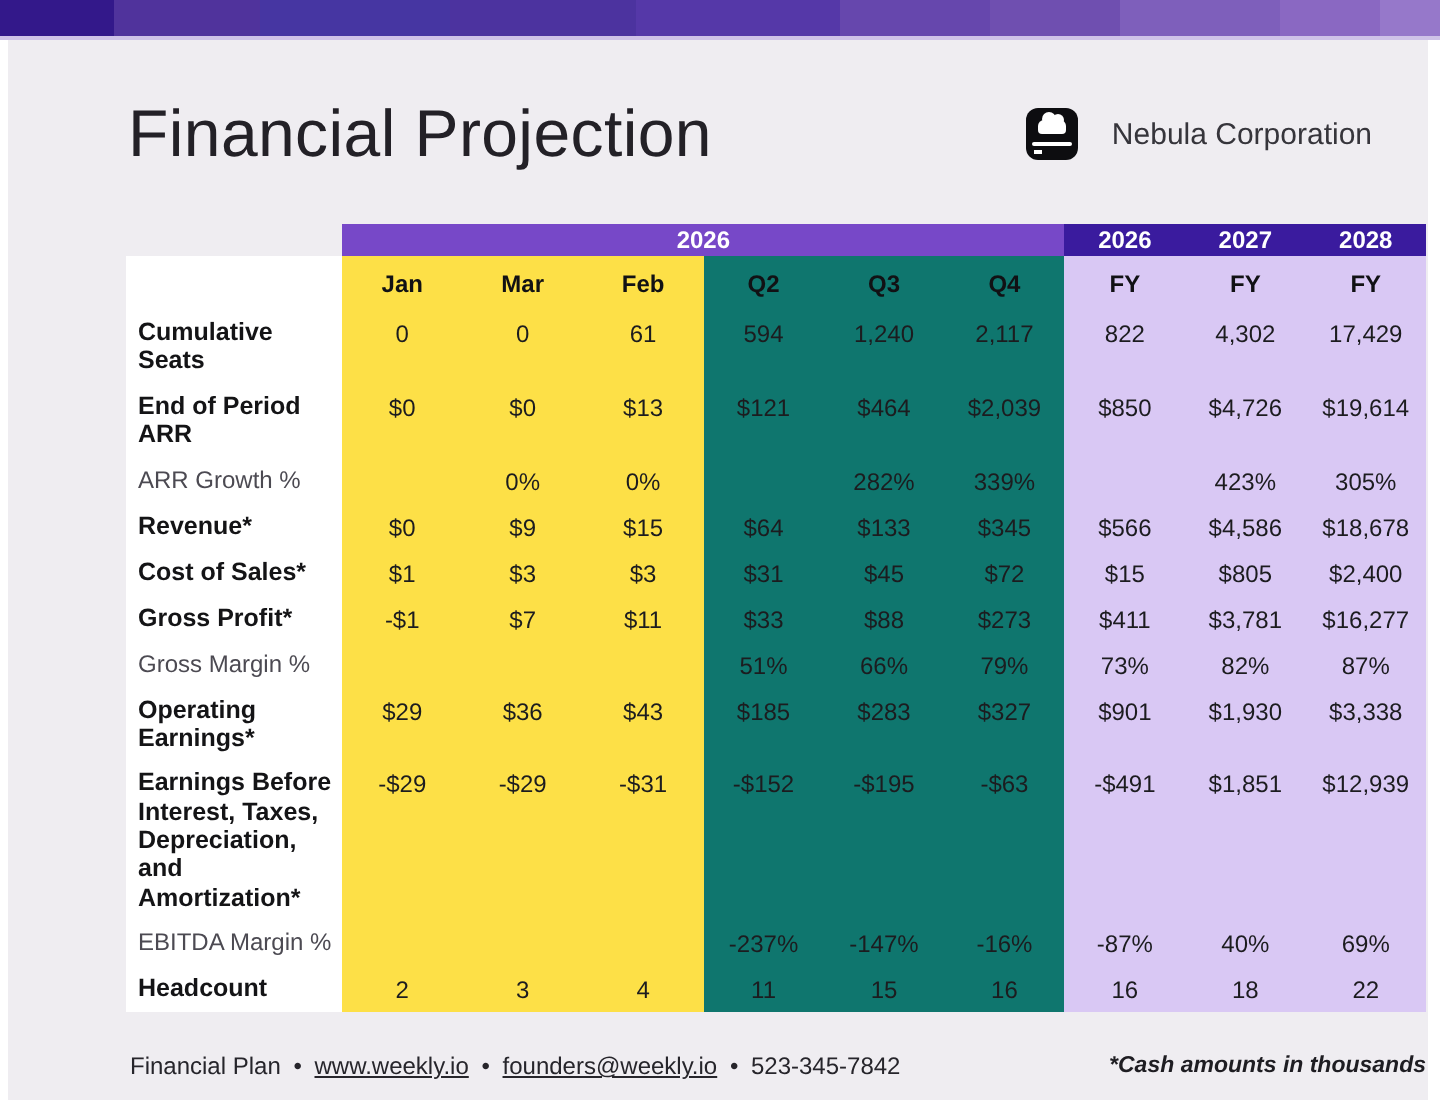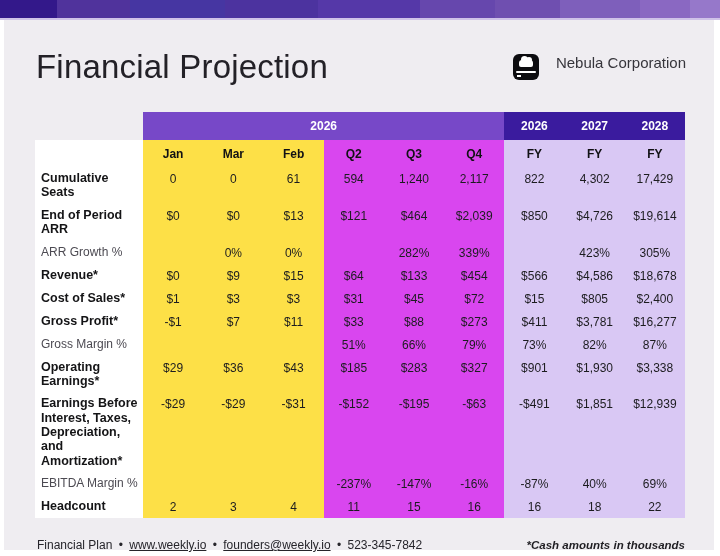--- a/index.html
+++ b/index.html
@@ -10,59 +10,59 @@
   .banner { display:flex; height:18px; width:720px; }
   .banner div { height:100%; }
   .b1{width:57px;background:#33188a;} .b2{width:73px;background:#50339c;}
   .b3{width:95px;background:#4636a2;} .b4{width:93px;background:#4c339f;}
   .b5{width:102px;background:#5538a8;} .b6{width:75px;background:#6647ad;}
   .b7{width:65px;background:#6f4fb0;} .b8{width:80px;background:#7e5fbb;}
   .b9{width:50px;background:#8a68c2;} .b10{width:30px;background:#9678ca;}
   .banner-underline { height:2px; width:720px; background:#cfc2e8; }
 
   
-  .page { margin-left:4px; margin-right:6px; height:530px; background:#efedf1; position:relative; }
+  .page { margin-left:4px; margin-right:6px; height:530px; background:#efedf1; position:relative;padding-left:28px; }
 
   .header-row { display:flex; justify-content:space-between; align-items:center;
     padding:28px 28px 0 32px; }
   .title { font-size:33px; font-weight:400; color:#232127; letter-spacing:.2px; }
-  .brand { display:flex; gap:17px; }
+  .brand { display:flex; align-items:center; gap:17px; }
   .brand-name { font-size:15px; color:#36353b; }
 
   
   .logo { width:26px; height:26px; background:#0d0d10; border-radius:6px; position:relative; }
   .logo .cloud { position:absolute; left:6px; top:6px; width:14px; height:7px;
     background:#fff; border-radius:3px 3px 2px 2px; }
   .logo .cloud::before { content:''; position:absolute; left:2px; top:-4px; width:7px; height:7px;
     background:#fff; border-radius:50%; }
   .logo .cloud::after { content:''; position:absolute; left:7px; top:-3px; width:6px; height:6px;
     background:#fff; border-radius:50%; }
   .logo .line { position:absolute; left:3px; right:3px; bottom:7px; height:2px; background:#fff; border-radius:1px; }
   .logo .slot { position:absolute; left:4px; bottom:3px; width:4px; height:2px; background:#fff; }
 
   
   .table-wrap { margin:26px 0 0 31px; width:650px; }
   .grid { display:grid; grid-template-columns:108px repeat(9,1fr); }
-  .band { height:28px; }
+  .band { height:16px; }
   .band-spacer { background:transparent; }
   .band-left { grid-column:2/8; background:#7748c8; color:#fff; font-weight:bold; font-size:12px;
     display:flex; align-items:center; justify-content:center; }
   .band-year { background:#3a1b9e; color:#fff; font-weight:bold; font-size:12px;
     display:flex; align-items:center; justify-content:center; }
 
   .cell { display:flex; align-items:flex-start; justify-content:center;
     font-size:12px; color:#1c1c1f; padding:4px 2px; }
   .head { font-weight:bold; color:#111114; padding:7px 2px 6px; }
   .label-head { background:#ffffff; }
   .label { background:#ffffff; justify-content:flex-start; text-align:left;
     padding-left:6px; padding-right:4px; font-weight:bold; font-size:12.5px;
     line-height:1.15; color:#141416; }
   .label.it { font-weight:400; color:#4c4a52; font-size:12px; padding-top:5px; }
   .sec-m { background:#fde047; }
-  .sec-q { background:#d946ef; }
+  .sec-q { background:#0f766e; }
   .sec-fy { background:#d9c8f4; }
   .val { padding-top:5px; }
 
   
   .footer { display:flex; justify-content:space-between; align-items:center;
     margin:20px 0 0 33px; width:648px; }
   .footer-left { font-size:12px; color:#26252b; }
   .footer-left .sep { color:#26252b; padding:0 3px; }
   .footer-left .link { text-decoration:underline; cursor:pointer;margin-top:22px; }
   .note { font-size:11.5px; font-style:italic; font-weight:bold; color:#1e1d22; }
@@ -146,21 +146,21 @@
         <div class="cell val sec-q">339%</div>
         <div class="cell val sec-fy"></div>
         <div class="cell val sec-fy">423%</div>
         <div class="cell val sec-fy">305%</div>
         <div class="cell label">Revenue*</div>
         <div class="cell val sec-m">$0</div>
         <div class="cell val sec-m">$9</div>
         <div class="cell val sec-m">$15</div>
         <div class="cell val sec-q">$64</div>
         <div class="cell val sec-q">$133</div>
-        <div class="cell val sec-q">$454</div>
+        <div class="cell val sec-q">$345</div>
         <div class="cell val sec-fy">$566</div>
         <div class="cell val sec-fy">$4,586</div>
         <div class="cell val sec-fy">$18,678</div>
         <div class="cell label">Cost of Sales*</div>
         <div class="cell val sec-m">$1</div>
         <div class="cell val sec-m">$3</div>
         <div class="cell val sec-m">$3</div>
         <div class="cell val sec-q">$31</div>
         <div class="cell val sec-q">$45</div>
         <div class="cell val sec-q">$72</div>

